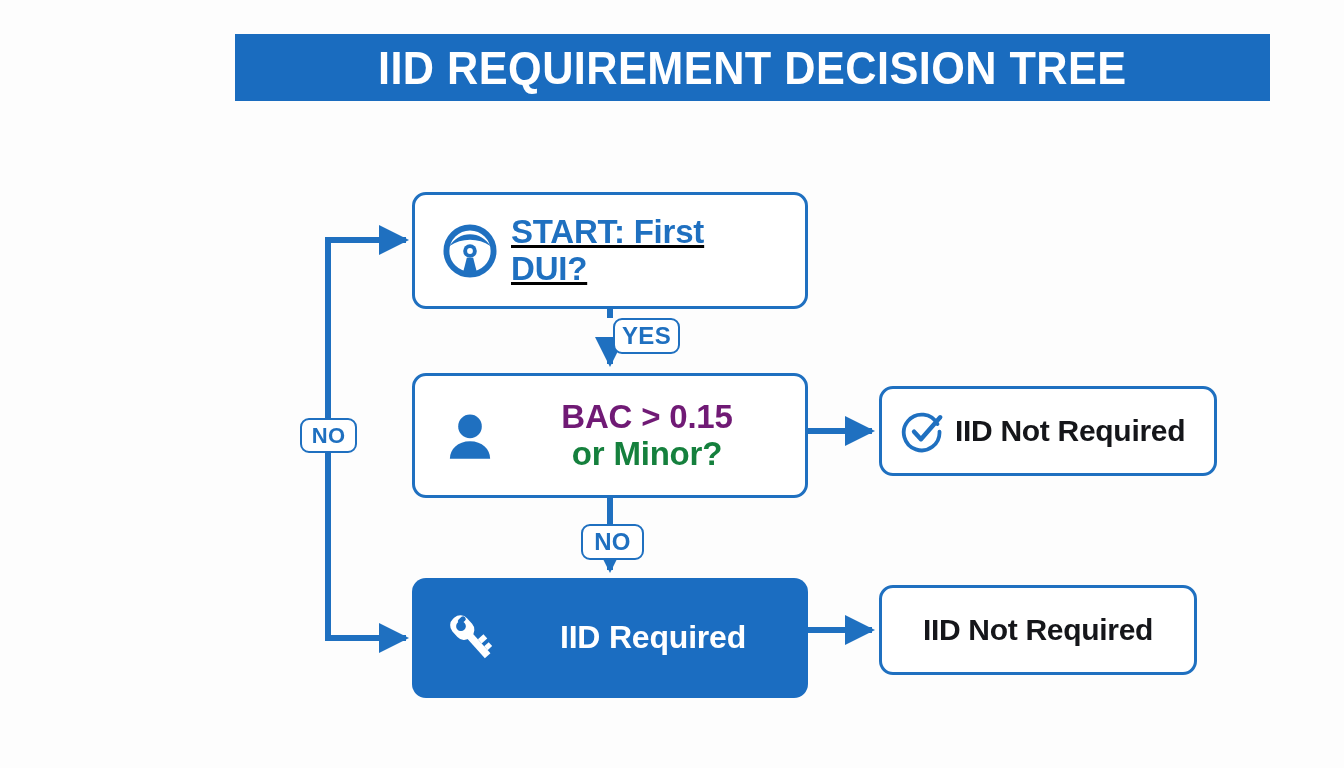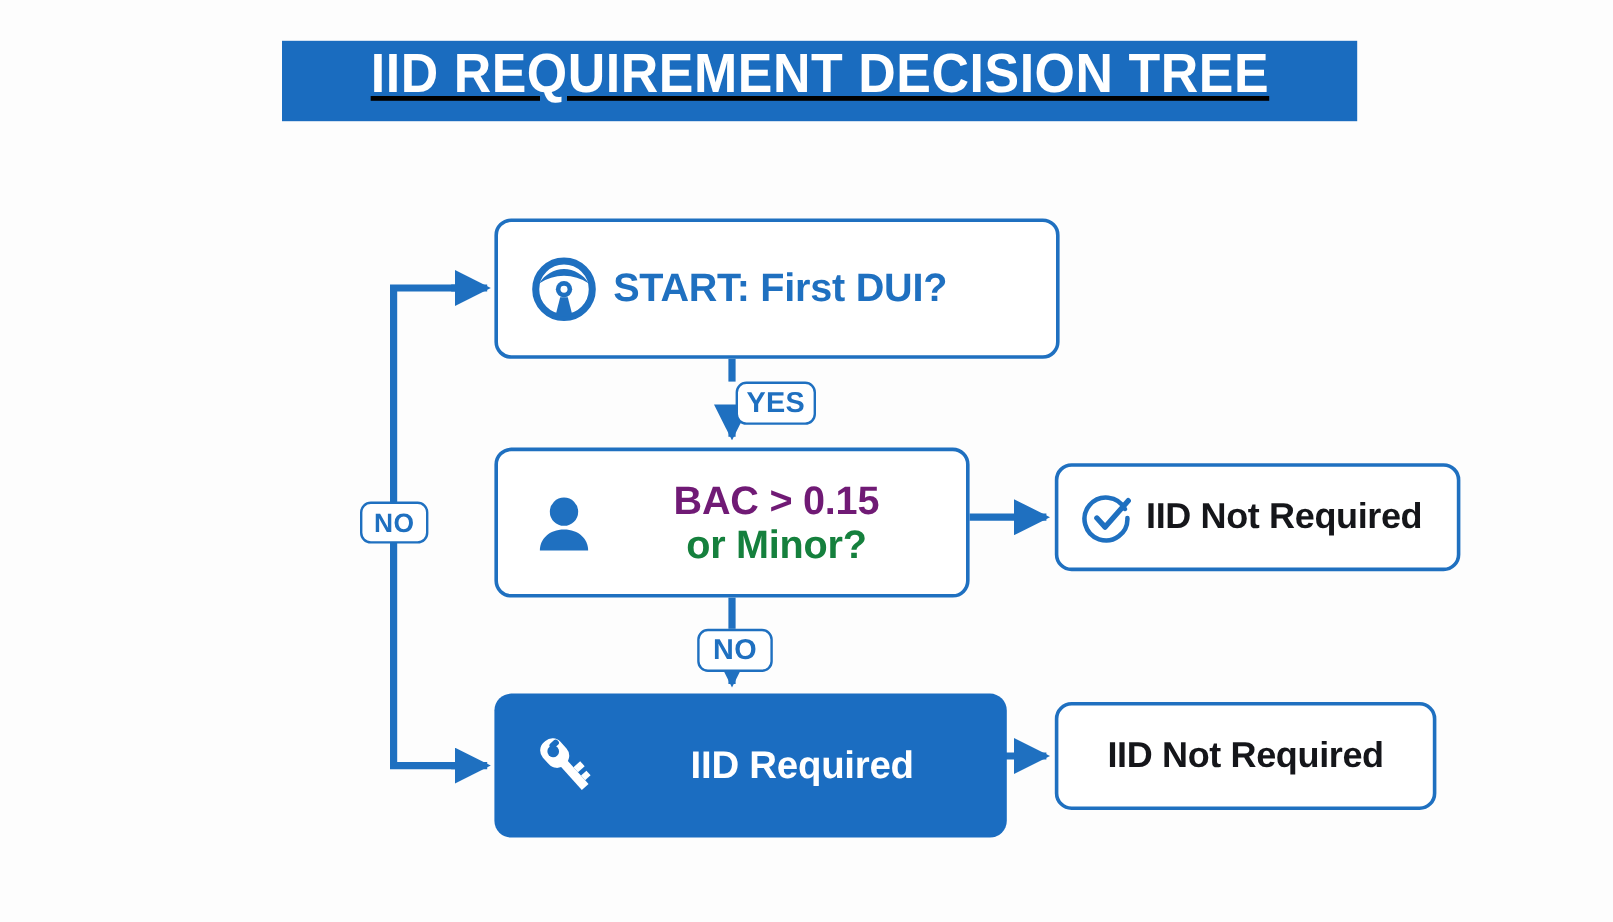--- a/index.html
+++ b/index.html
@@ -19,27 +19,26 @@
     width: 1344px;
     height: 768px;
     background: #fdfdfd;
   }
 
   
   #title-banner {
     position: absolute;
     left: 235px;
     top: 34px;
-    width: 896px;
+    width: 1035px;
     height: 67px;
     background: #1a6cbf;
     display: flex;
-    align-items: flex-start;
-    justify-content: center;
-    text-decoration: underline;
+    align-items: center;
+    justify-content: center;
   }
   #title-banner .title-text {
     color: #ffffff;
     font-family: "Liberation Sans Narrow", "Liberation Sans", sans-serif;
     font-size: 46px;
     font-weight: bold;
     letter-spacing: 0.5px;
     white-space: nowrap;
     transform: scaleX(0.94);
   }
@@ -78,24 +77,25 @@
     justify-content: center;
   }
   .node .node-label {
     flex: 1 1 auto;
     line-height: 1.12;
   }
 
   
   #node-start {
     left: 412px;
-    top: 182px;
-    width: 471px;
+    top: 192px;
+    width: 396px;
     height: 117px;
     padding: 0 18px 0 24px;
+    text-decoration: underline;
   }
   #node-start .icon-slot { width: 62px; height: 62px; margin-right: 10px; }
   #node-start .node-label {
     color: #1f70c0;
     font-size: 33px;
     font-weight: bold;
     text-align: left;
     letter-spacing: -0.2px;
   }
 
@@ -114,21 +114,21 @@
     text-align: center;
     letter-spacing: -0.2px;
   }
   #node-bac .line-a { color: #701a75; display: block; }
   #node-bac .line-b { color: #15803d; display: block; }
 
   
   #node-required {
     left: 412px;
     top: 578px;
-    width: 427px;
+    width: 396px;
     height: 120px;
     padding: 0 18px 0 28px;
   }
   #node-required .icon-slot { width: 62px; height: 66px; margin-right: 14px; }
   #node-required .node-label {
     color: #ffffff;
     font-size: 32px;
     font-weight: bold;
     text-align: center;
     letter-spacing: -0.2px;

